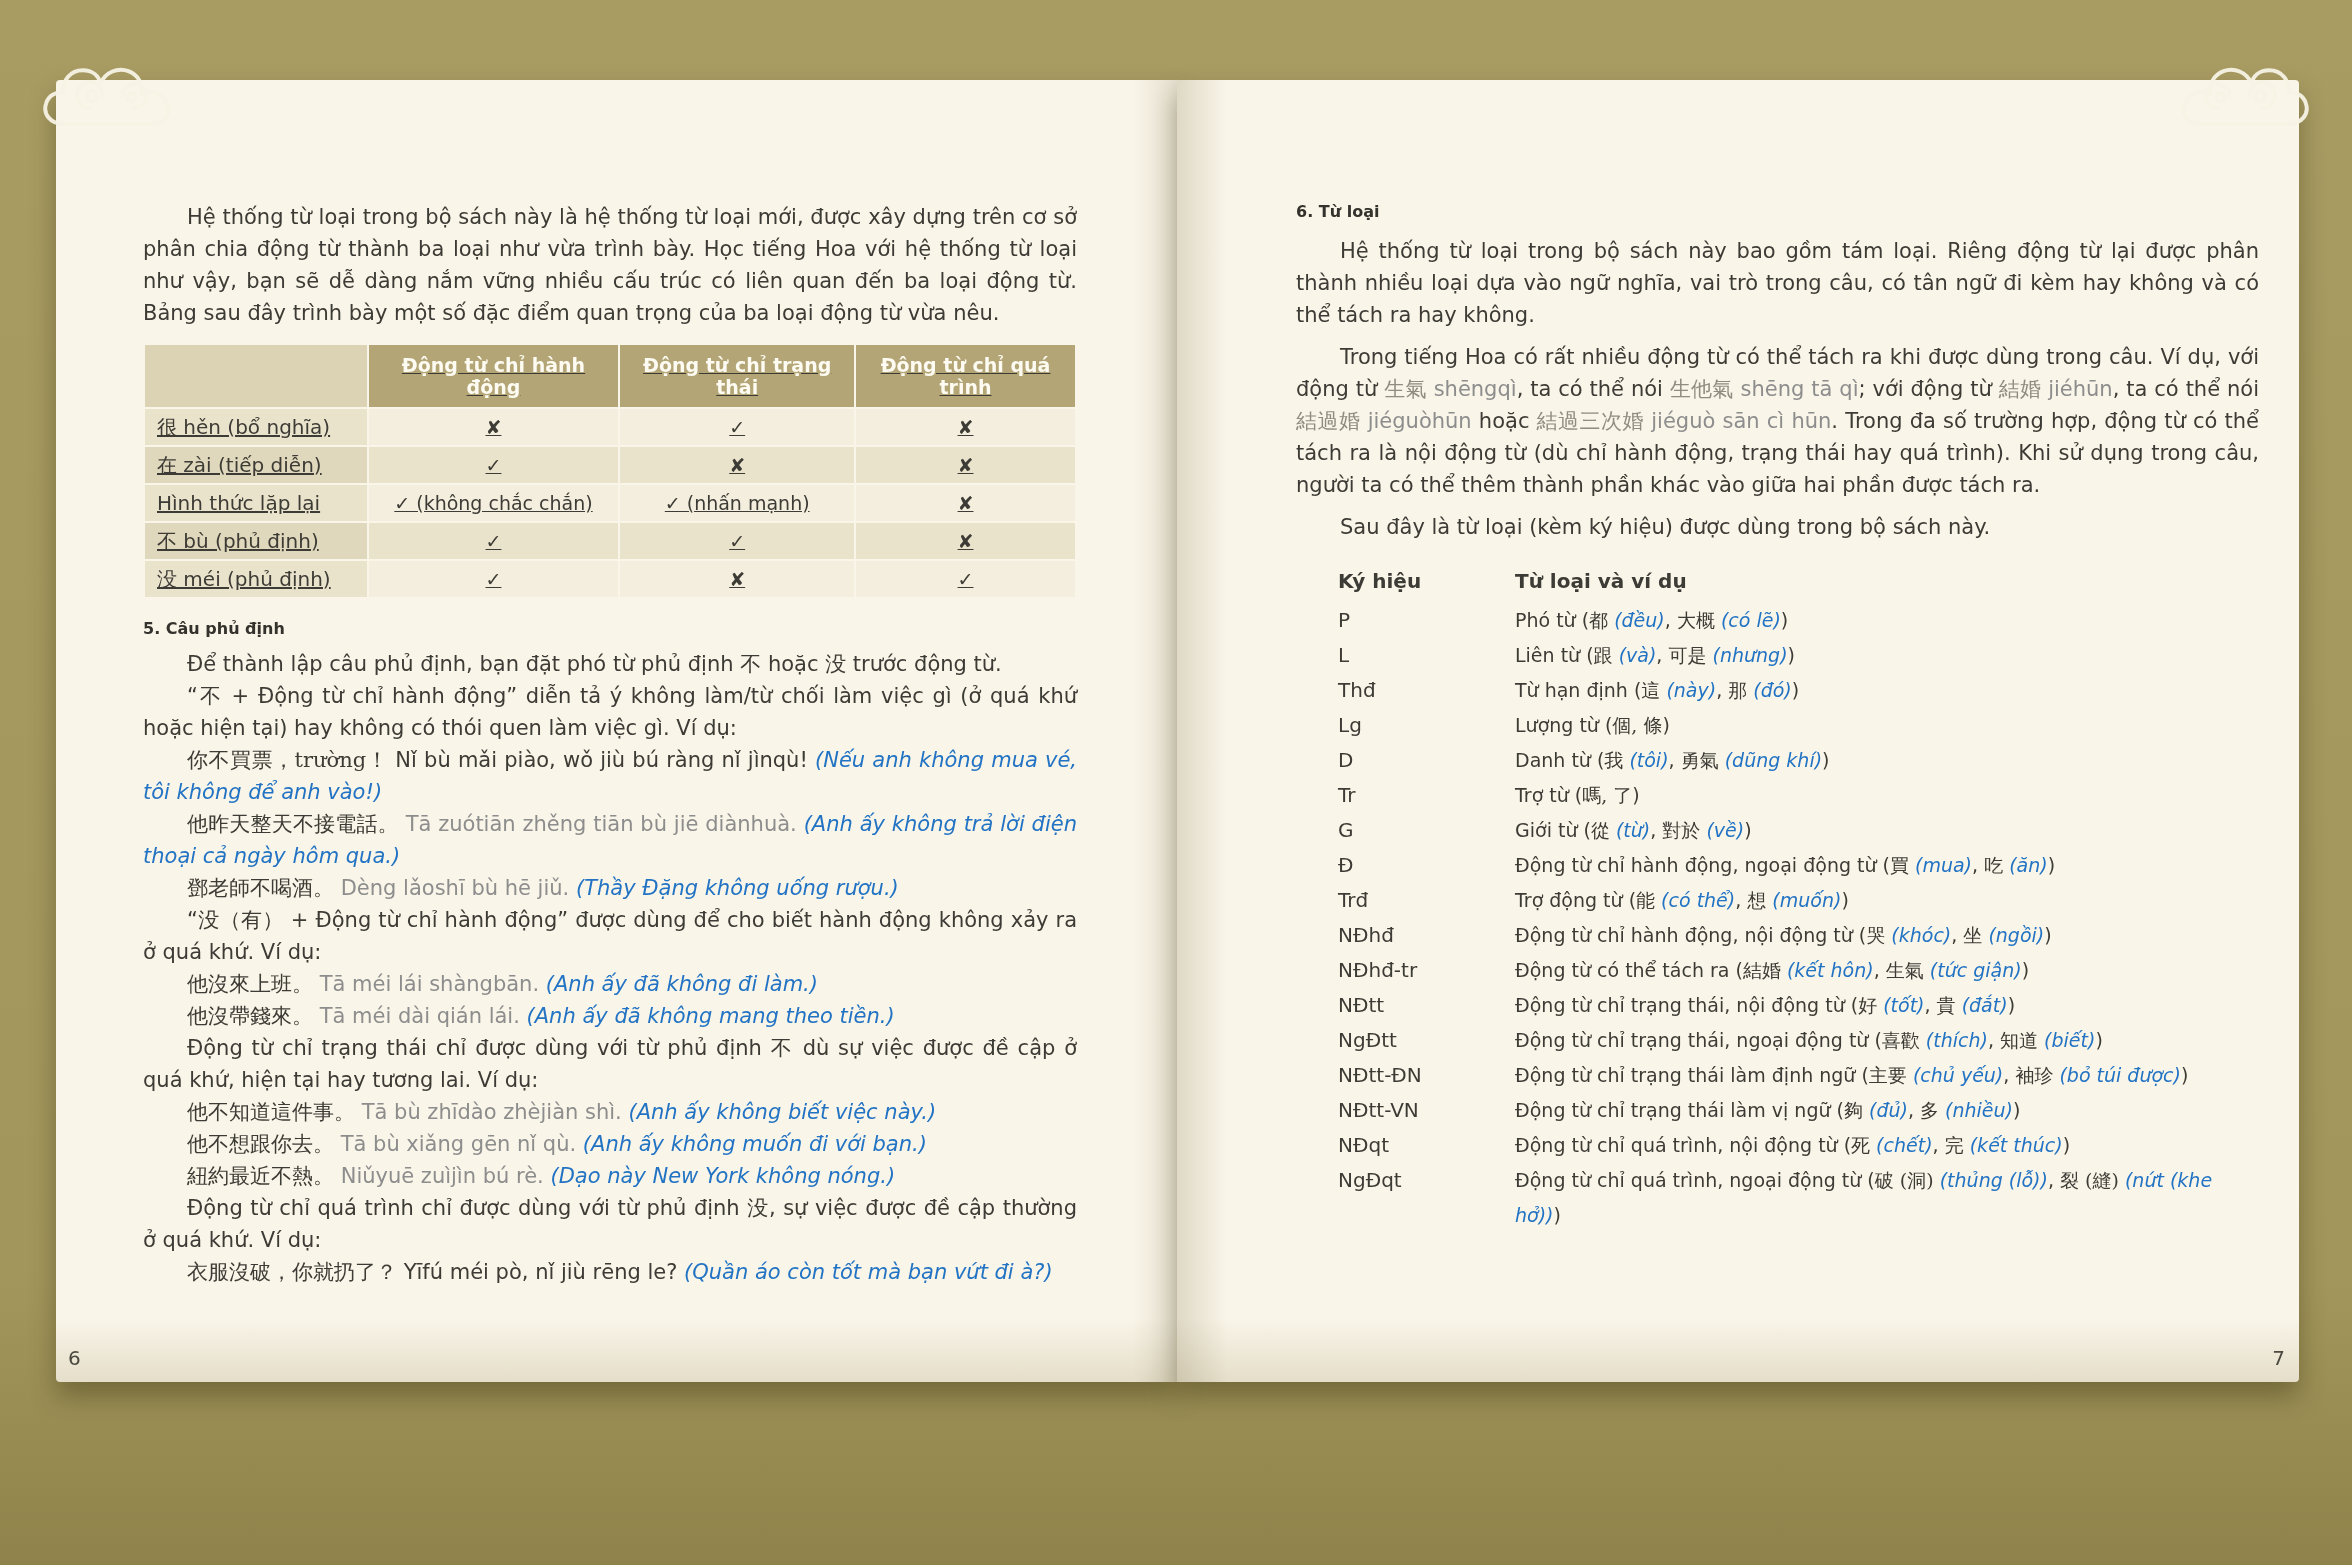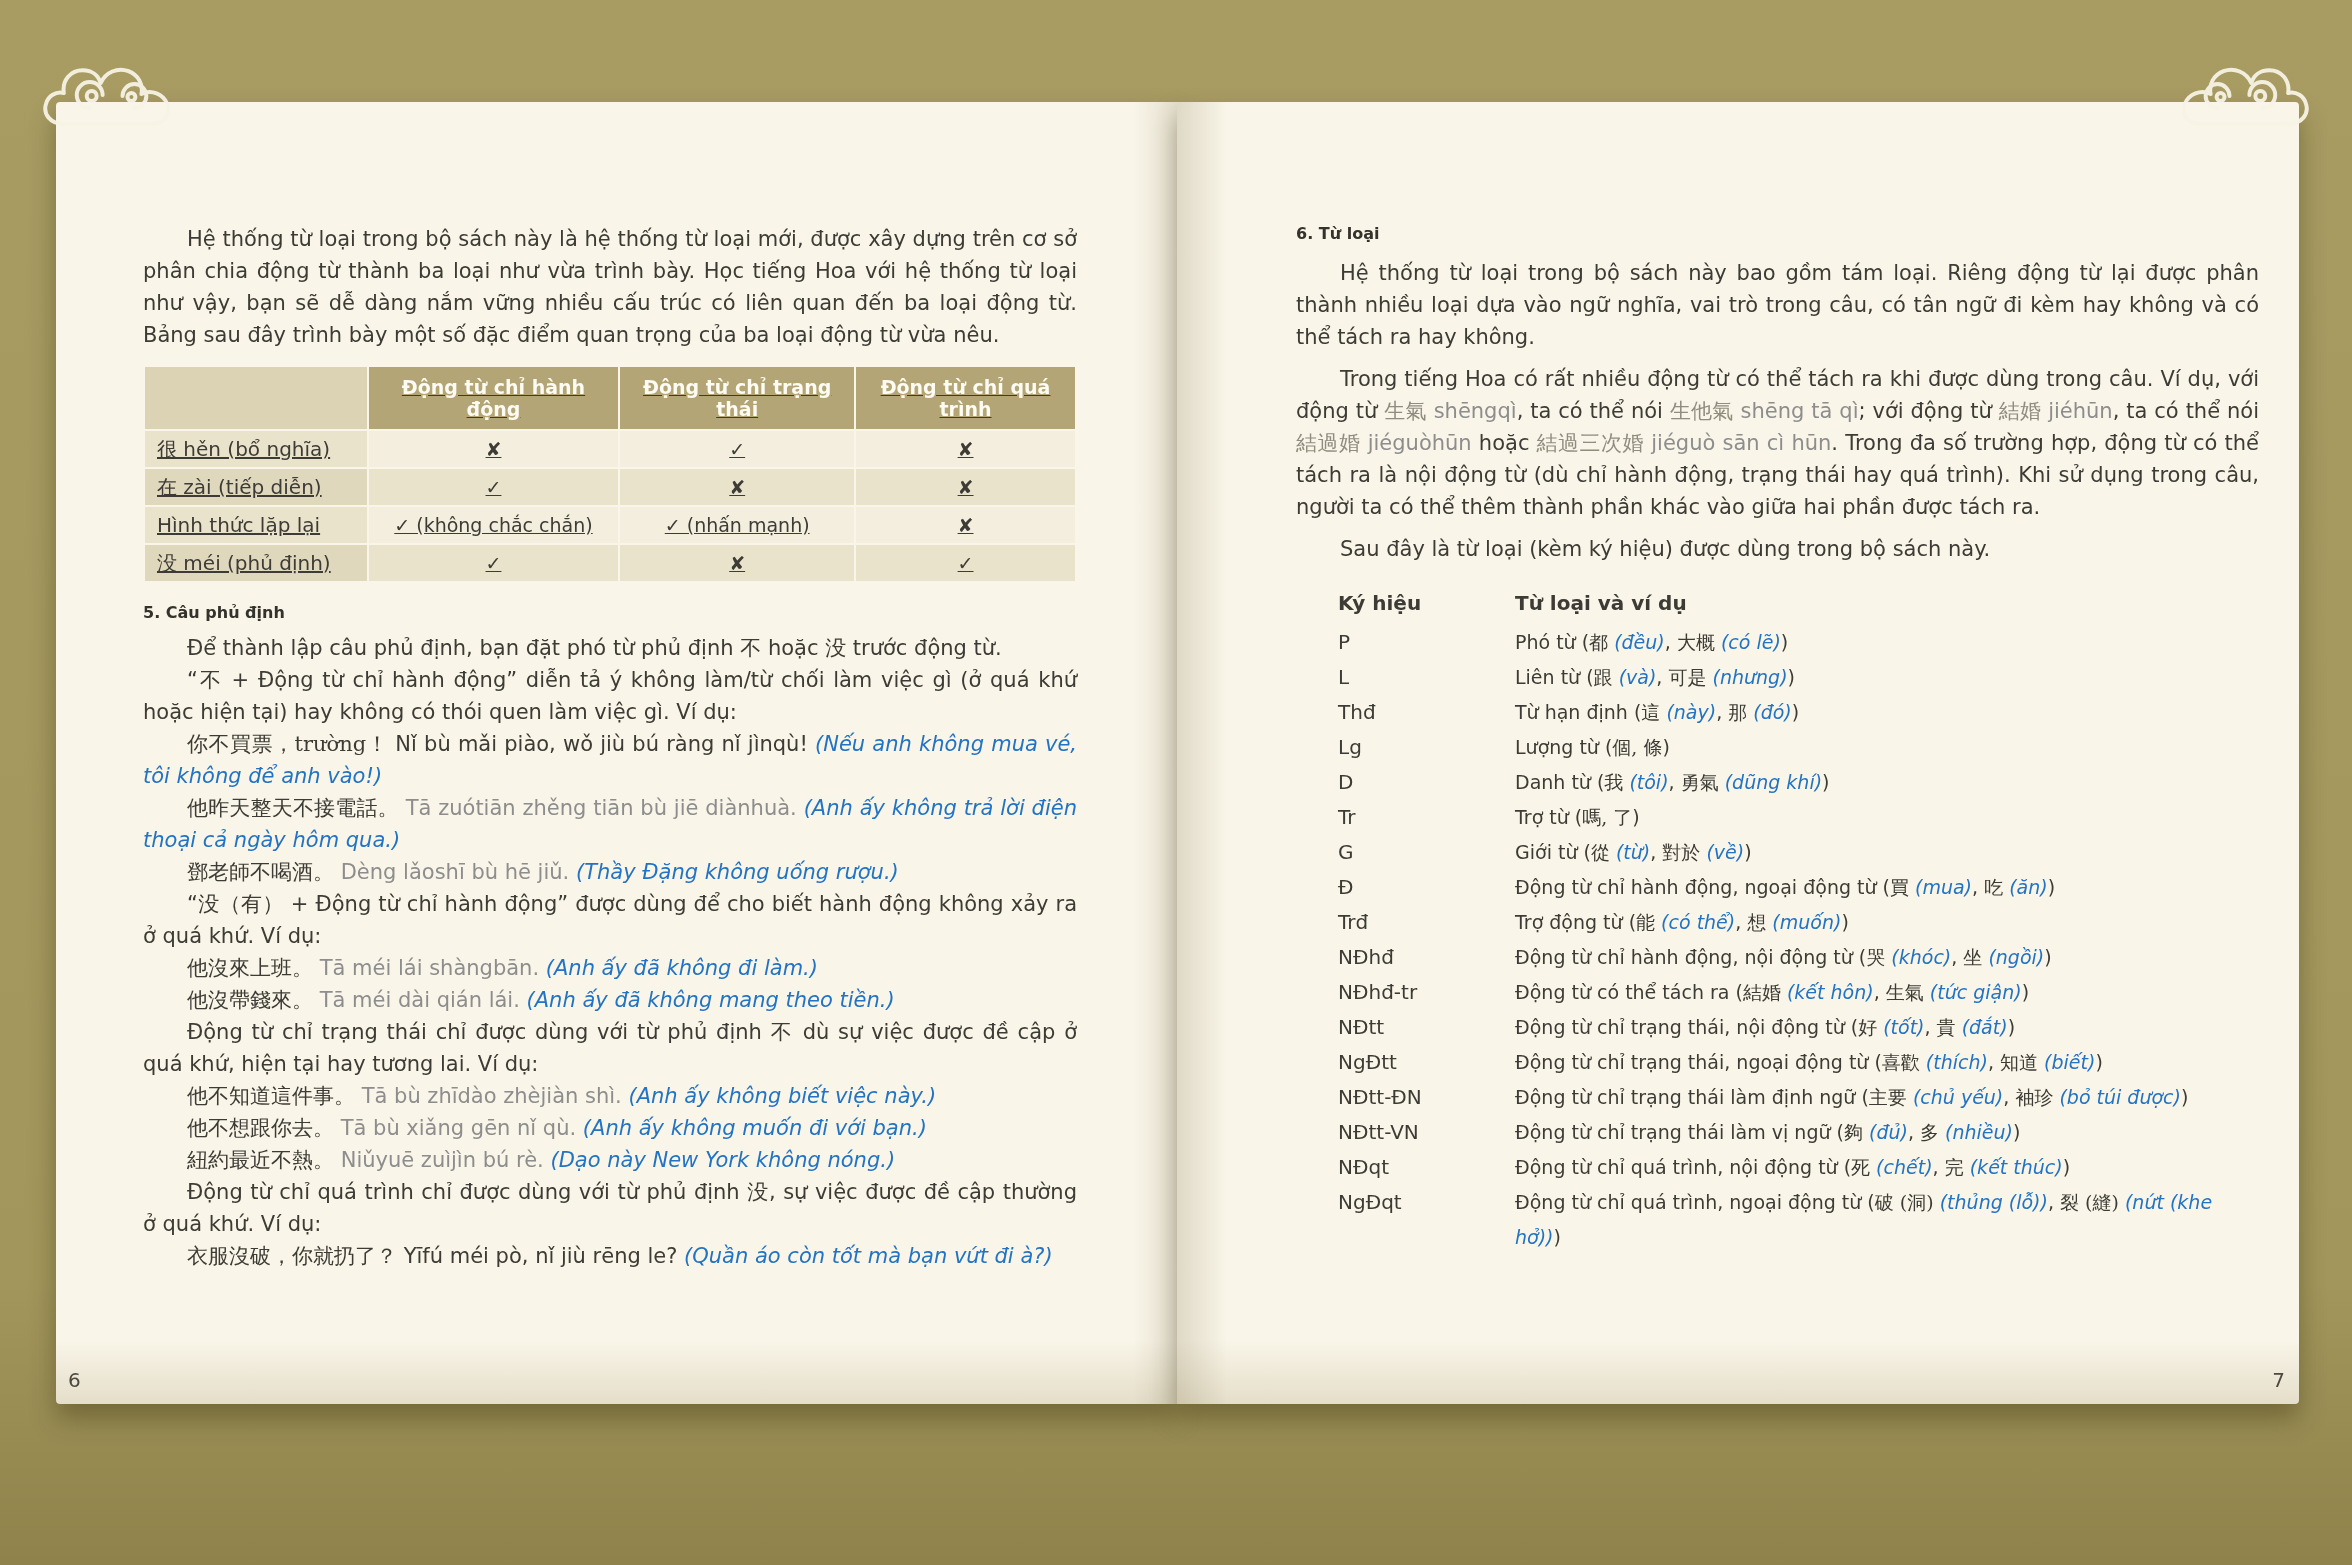--- a/index.html
+++ b/index.html
@@ -4,21 +4,21 @@
 <style>
   * { margin:0; padding:0; box-sizing:border-box; }
   html,body { margin:0; padding:0; }
   .stage {
     position:relative; width:2352px; height:1565px; overflow:hidden;
     background: linear-gradient(var(--desk-bg,#a89c63), #a2965c 82%, #8f834b);
     font-family:"DejaVu Sans","Liberation Sans",sans-serif;
     color: var(--text,#3d3b35);
   }
   .page {
-    position:absolute; top:102px; height:1302px;
+    position:absolute; top:80px; height:1302px;
     background: var(--page-bg,#f9f5e8);
     box-shadow: 0 14px 26px rgba(50,42,10,.38);
   }
   .page.left  { left:56px;  width:1121px; border-radius:4px 0 0 4px; }
   .page.right { left:1177px; width:1122px; border-radius:0 4px 4px 0; }
   .page.left::after {
     content:""; position:absolute; top:0; right:0; width:44px; height:100%;
     background:linear-gradient(to right, rgba(0,0,0,0), rgba(92,76,28,.12)); pointer-events:none;
   }
   .page.right::before {
@@ -135,20 +135,26 @@
     <td class="mark">✘</td>
   </tr>
 
   <tr>
     <td class="lbl"><span class="seg-n">Hình thức lặp lại</span></td>
     <td class="mark">✓ (không chắc chắn)</td>
     <td class="mark">✓ (nhấn mạnh)</td>
     <td class="mark">✘</td>
   </tr>
 
+  <tr>
+    <td class="lbl"><span class="seg-cn">不</span><span class="seg-n"> bù (phủ định)</span></td>
+    <td class="mark">✓</td>
+    <td class="mark">✓</td>
+    <td class="mark">✘</td>
+  </tr>
 
   <tr>
     <td class="lbl"><span class="seg-cn">没</span><span class="seg-n"> méi (phủ định)</span></td>
     <td class="mark">✓</td>
     <td class="mark">✘</td>
     <td class="mark">✓</td>
   </tr>
 </tbody>
       </table>
 

